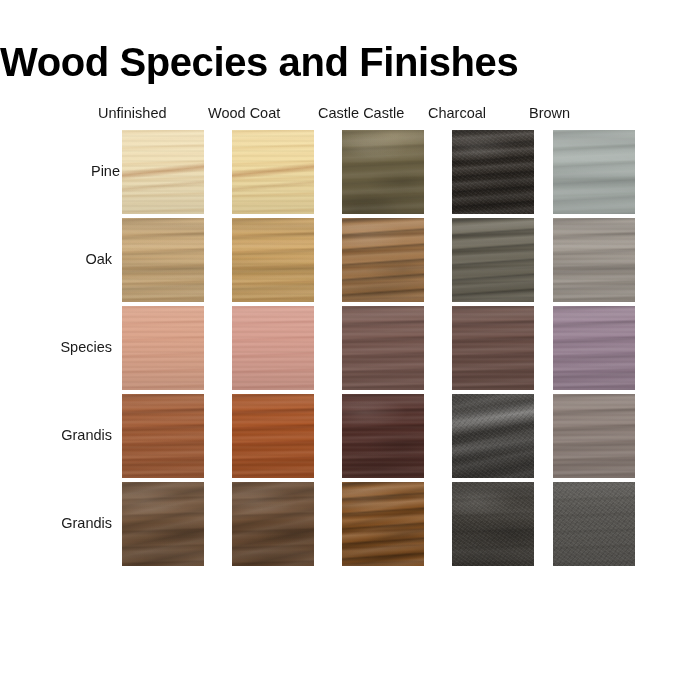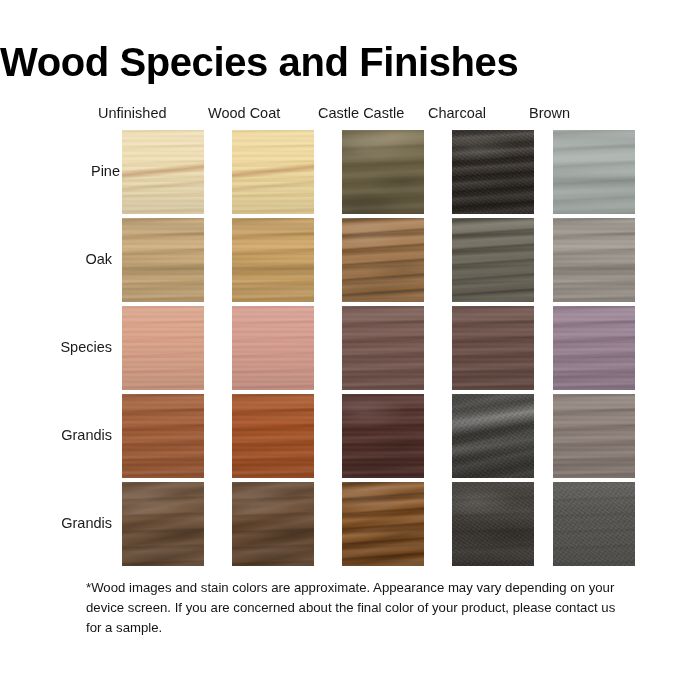--- a/index.html
+++ b/index.html
@@ -372,16 +372,15 @@
         <div class="grain" style="background-image: repeating-linear-gradient(178deg, rgba(117, 112, 105, 0) 0px, rgba(117, 112, 105, 0.333) 2px, rgba(117, 112, 105, 0) 6px, rgba(117, 112, 105, 0.133) 10px, rgba(117, 112, 105, 0) 16px); mix-blend-mode: multiply; opacity: 0.5;"></div>
       </div>
       <div class="swatch" title="Walnut — Gray" style="left: 553px; top: 482px; background-color: rgb(89, 87, 83);">
         <div class="grain g-speck"></div>
         <div class="grain g-shade"></div>
         <div class="grain" style="background-image: repeating-linear-gradient(178deg, rgba(126, 123, 118, 0) 0px, rgba(126, 123, 118, 0.333) 2px, rgba(126, 123, 118, 0) 6px, rgba(126, 123, 118, 0.133) 10px, rgba(126, 123, 118, 0) 16px); mix-blend-mode: multiply; opacity: 0.5;"></div>
       </div>
     </div>
 
   <div id="footnotes">
-    <p>*Wood images and stain colors are approximate. Appearance may vary depending on your device screen. If you are concerned about the final color of your product, please contact us for a sample.</p>
   </div>
 
 </div>
 
 </body></html>

